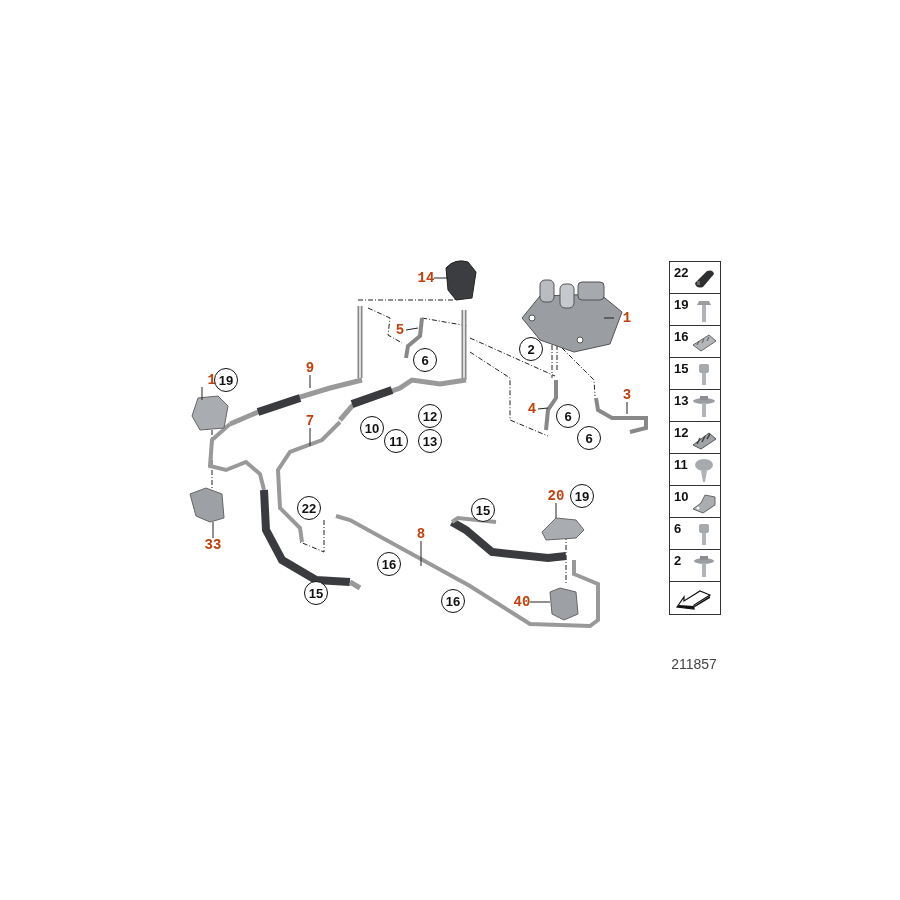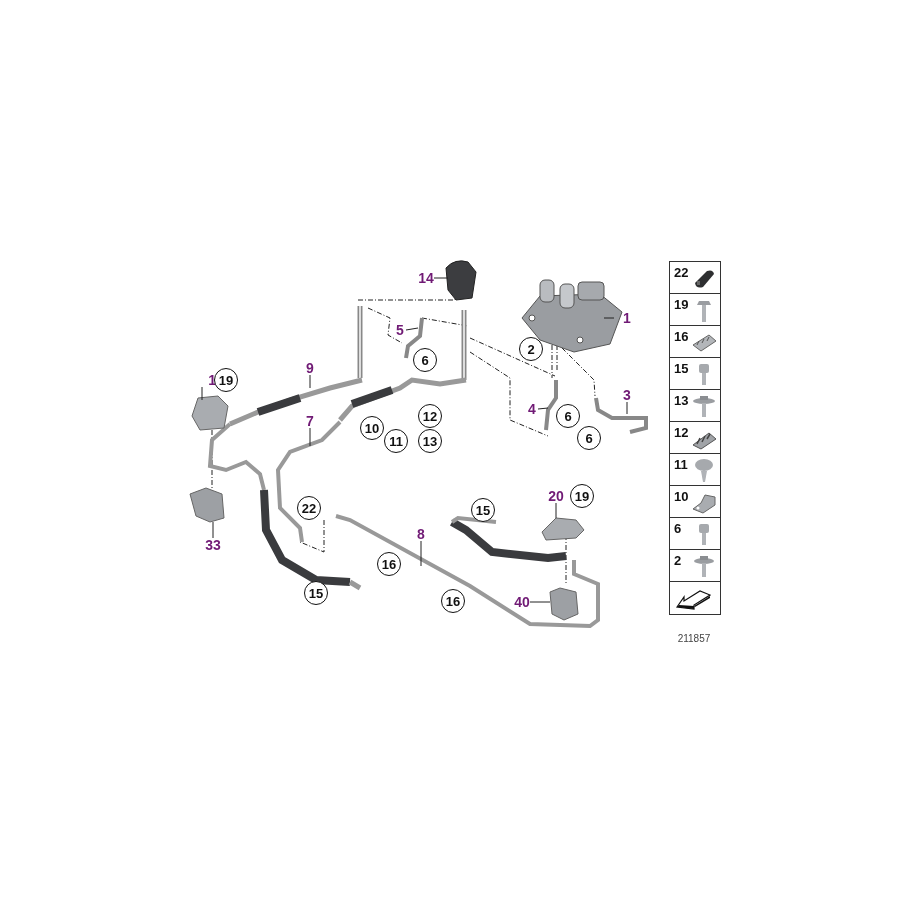--- a/index.html
+++ b/index.html
@@ -1,31 +1,31 @@
 <!DOCTYPE html>
 <html><head>
 <meta charset="utf-8">
 <style>
   html, body { margin: 0; padding: 0; background: #ffffff; }
   body { width: 900px; height: 900px; position: relative; overflow: hidden;
          font-family: "Liberation Sans", sans-serif; }
   #stage { position: absolute; left: 0; top: 0; width: 900px; height: 900px; }
-  .lbl { position: absolute; font-weight: bold; font-size: 14px; color: #701a75;
-         transform: translate(-50%, -50%); line-height: 1; white-space: nowrap; }
+  .lbl { position: absolute; font-weight: bold; font-size: 14px; color: #c2410c;
+         transform: translate(-50%, -50%); line-height: 1; white-space: nowrap; font-family: Liberation Mono, monospace; }
   .circ { position: absolute; width: 24px; height: 24px; border: 1.5px solid #111;
           border-radius: 50%; box-sizing: border-box; display: flex; align-items: center;
           justify-content: center; font-weight: bold; font-size: 13px; color: #111;
           transform: translate(-50%, -50%); background: #fff; }
   .legend { position: absolute; left: 669px; top: 261px; width: 50px; border: 1px solid #333; }
   .legend .cell { position: relative; height: 32px; border-bottom: 1px solid #333; box-sizing: border-box; }
   .legend .cell:last-child { border-bottom: none; }
   .legend .num { position: absolute; left: 4px; top: 3px; font-weight: bold; font-size: 13px; color: #111; }
   .legend .ico { position: absolute; right: 3px; top: 3px; width: 26px; height: 26px; }
-  .diag-id { position: absolute; left: 694px; top: 633px; transform: translateX(-50%);
-             font-size: 10px; color: #444; }
+  .diag-id { position: absolute; left: 694px; top: 656px; transform: translateX(-50%);
+             font-size: 14px; color: #444; }
 </style>
 </head>
 <body>
 
 <div id="stage">
   <svg width="900" height="900" viewBox="0 0 900 900" style="position:absolute;left:0;top:0">
     <g stroke="#222" stroke-width="1" fill="none" stroke-dasharray="5,2,1,2">
       <path d="M358 300 L455 300 L458 290"></path>
       <path d="M368 308 L390 318 L388 335 L402 343"></path>
       <path d="M422 318 L468 326"></path>

